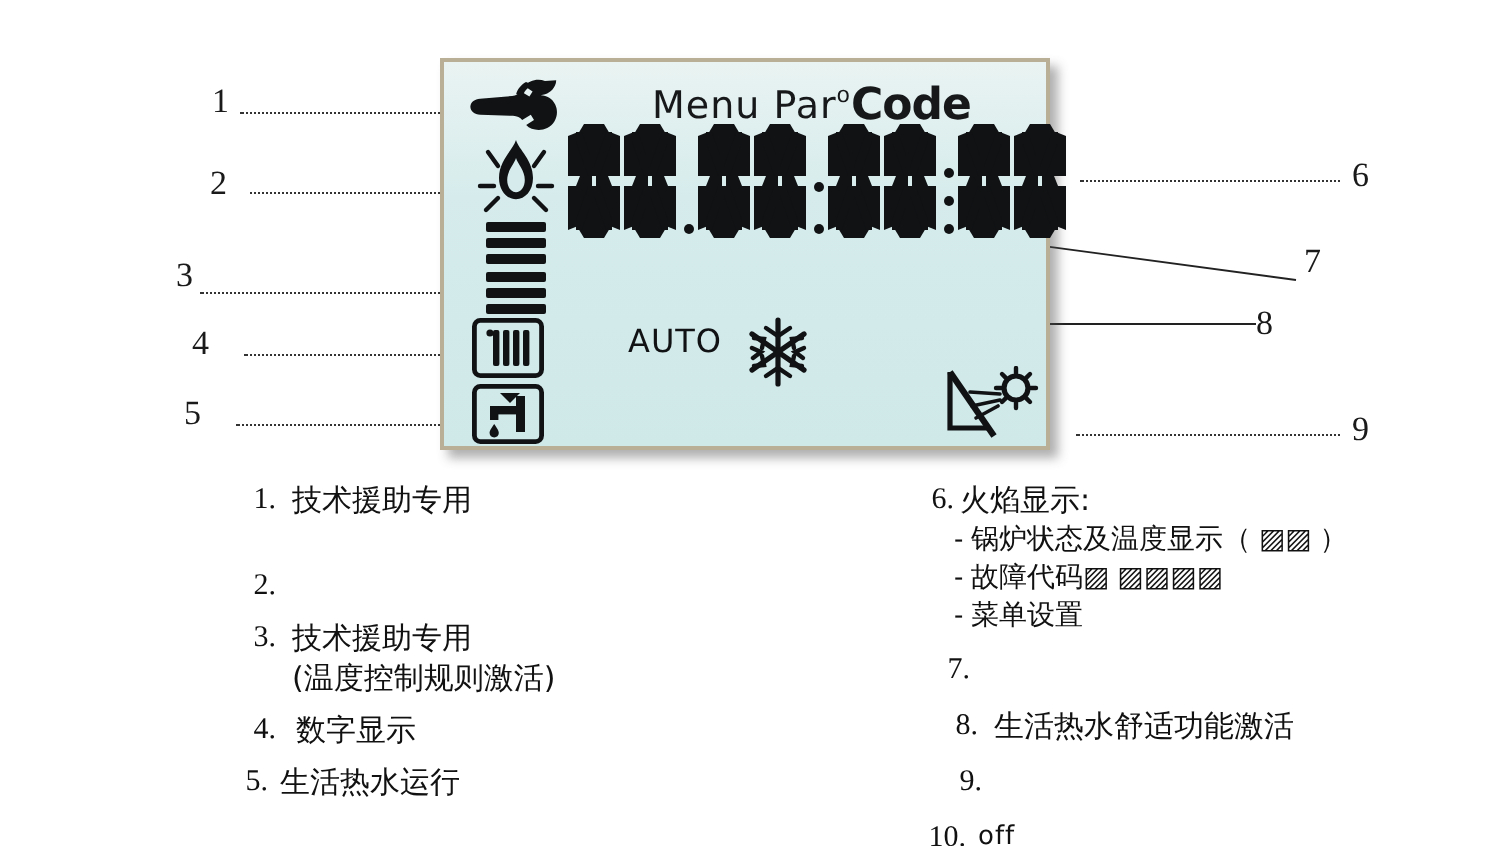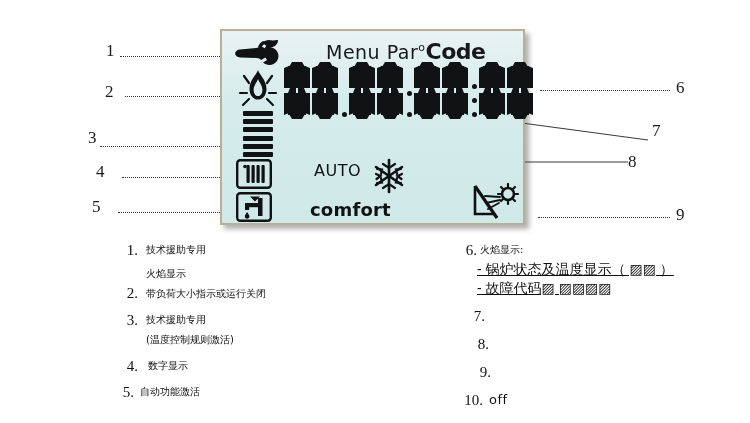--- a/index.html
+++ b/index.html
@@ -259,29 +259,28 @@
     color: #111;
   }
   .legend-num {
     flex: none;
     text-align: right;
     font-family: "Liberation Serif", serif;
     font-size: 15px;
     line-height: 20px;
   }
   .legend-text {
-    font-size: 10px;
+    font-size: 15px;
     line-height: 20px;
     white-space: pre-line;
   }
   .legend-sub {
     font-size: 14px;
     line-height: 19px;
     white-space: pre-line;
-    text-decoration: underline;
   }
 </style>
 </head>
 <body>
 
 <div id="page">
 
   <div class="callout-num" style="left:106px; top:41px;">1</div>
   <div class="leader" style="left:120px; top:56px; width:100px;"></div>
 
@@ -558,21 +557,20 @@
           <path d="M11 31 L17 27 L23 31"></path>
           <path d="M4 17 L8.5 19 L4.5 22"></path>
           <path d="M30 17 L25.5 19 L29.5 22"></path>
           <path d="M5 12 L10 12.5 L9 17"></path>
           <path d="M29 12 L24 12.5 L25 17"></path>
           <path d="M5 26 L10 25.5 L9 21"></path>
           <path d="M29 26 L24 25.5 L25 21"></path>
         </g>
       </svg>
 
-      <div id="comfort-label">comfort</div>
 
       <svg id="solar-icon" viewBox="0 0 48 38">
 
         <path d="M3 3 L3 31 L22 31" fill="none" stroke="#101214" stroke-width="2.6"></path>
 
         <line x1="3" y1="3" x2="25" y2="35" stroke="#101214" stroke-width="3.2"></line>
 
         <circle cx="36" cy="11" r="6" fill="none" stroke="#101214" stroke-width="2.6"></circle>
         <g stroke="#101214" stroke-width="2.2" stroke-linecap="round">
           <line x1="36" y1="1" x2="36" y2="3.5"></line>
@@ -599,59 +597,59 @@
 
     <div class="legend-col" id="legend-col-left">
 
       <div class="legend-item" style="margin-bottom:4px;">
         <span class="legend-num" style="width:26px; margin-right:8px;">1.</span>
         <span class="legend-text">技术援助专用</span>
       </div>
 
       <div class="legend-item" style="margin-bottom:6px;">
         <span class="legend-num" style="width:26px; margin-right:8px; margin-top:19px;">2.</span>
-        <span class="legend-text">火焰显示
-带负荷大小指示或运行关闭</span>
       </div>
 
       <div class="legend-item" style="margin-bottom:6px;">
         <span class="legend-num" style="width:26px; margin-right:8px;">3.</span>
         <span class="legend-text">技术援助专用
 (温度控制规则激活)</span>
       </div>
 
       <div class="legend-item" style="margin-bottom:6px;">
         <span class="legend-num" style="width:26px; margin-right:10px;">4.</span>
         <span class="legend-text">数字显示</span>
       </div>
 
       <div class="legend-item" style="margin-left:-4px;">
         <span class="legend-num" style="width:26px; margin-right:6px;">5.</span>
-        <span class="legend-text">自动功能激活</span>
+        <span class="legend-text">生活热水运行</span>
       </div>
 
     </div>
 
     <div class="legend-col" id="legend-col-right">
 
       <div class="legend-item">
         <span class="legend-num" style="width:22px; margin-right:3px;">6.</span>
         <span class="legend-text">火焰显示:</span>
       </div>
       <div style="margin-left:22px;">
         <div class="legend-sub">- 锅炉状态及温度显示（ ▨▨ ）</div>
         <div class="legend-sub">- 故障代码▨ ▨▨▨▨</div>
+        <div class="legend-sub">- 菜单设置</div>
       </div>
 
       <div class="legend-item" style="margin-top:8px; margin-left:8px;">
         <span class="legend-num" style="width:22px; margin-right:8px;">7.</span>
       </div>
 
       <div class="legend-item" style="margin-top:8px; margin-left:12px;">
         <span class="legend-num" style="width:22px; margin-right:8px;">8.</span>
+        <span class="legend-text">生活热水舒适功能激活</span>
       </div>
 
       <div class="legend-item" style="margin-top:8px; margin-left:14px;">
         <span class="legend-num" style="width:22px; margin-right:10px;">9.</span>
       </div>
 
       <div class="legend-item" style="margin-top:8px; margin-left:2px;">
         <span class="legend-num" style="width:26px; margin-right:6px;">10.</span>
         <span class="legend-text" style="font-size:13px; letter-spacing:0.5px;">off</span>
       </div>

